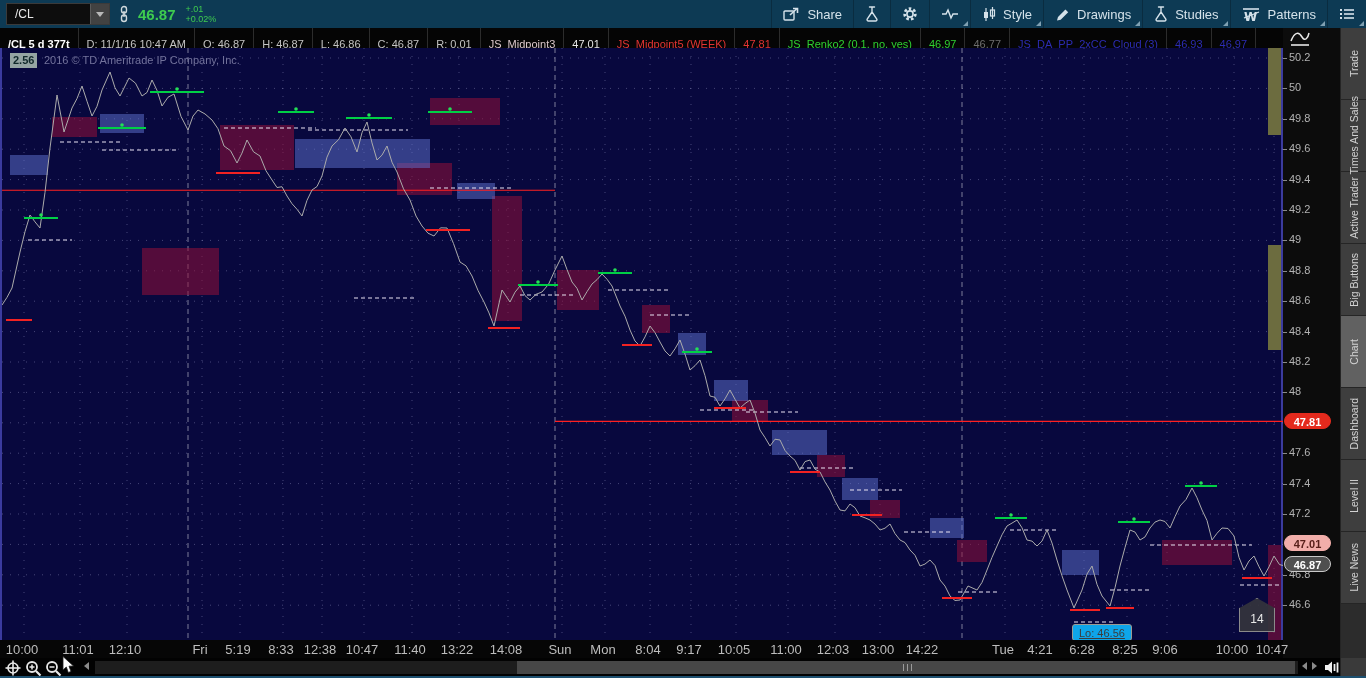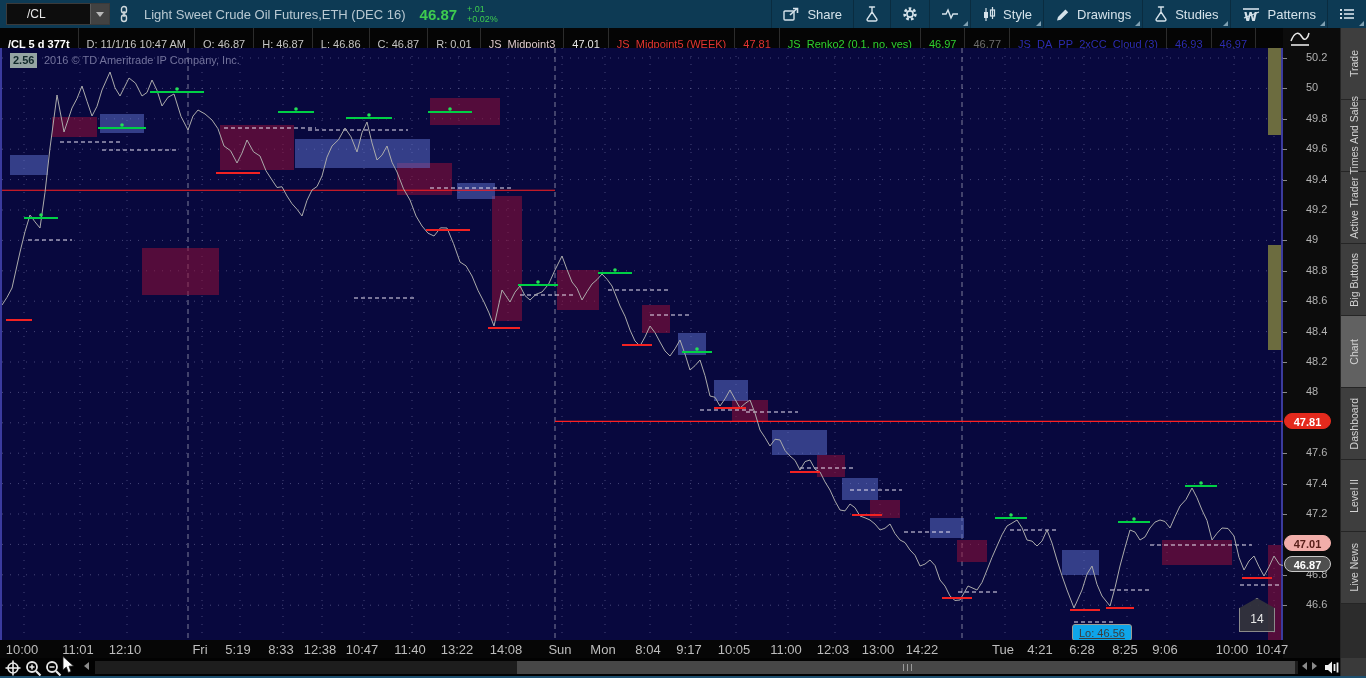--- a/index.html
+++ b/index.html
@@ -5,21 +5,21 @@
   * { margin:0; padding:0; box-sizing:border-box; }
   html,body { background:#000; }
   #app { position:relative; width:1366px; height:678px; overflow:hidden;
          font-family:"Liberation Sans", sans-serif; background:#000; }
 
   
   #toolbar { position:absolute; left:0; top:0; width:1366px; height:28px;
              background:#0d3a54; display:flex; align-items:stretch; color:#cfe0ea; }
   .sym-box { display:flex; align-items:center; background:#0d0d0d; border:1px solid #3a3a3a;
              height:22px; margin:3px 4px 3px 6px; width:104px; position:relative; }
-  .sym-text { padding-left:20px; font-size:12px; color:#e8e8e8; flex:1; }
+  .sym-text { padding-left:8px; font-size:12px; color:#e8e8e8; flex:1; }
   .sym-dd { width:19px; height:20px; background:#424242; border-left:1px solid #5a5a5a;
             display:flex; align-items:center; justify-content:center; }
   .sym-dd .tri { width:0; height:0; border-left:4px solid transparent; border-right:4px solid transparent;
                  border-top:5px solid #b8b8b8; }
   .link-ic { margin:0 8px 0 4px; display:flex; align-items:center; }
   .t-title { font-size:13px; color:#b9c9d2; display:flex; align-items:center; padding:0 14px 0 6px; white-space:nowrap; }
   .t-price { font-size:15px; font-weight:bold; color:#3ecb4f; display:flex; align-items:center; padding-right:10px; }
   .t-chg { display:flex; flex-direction:column; justify-content:center; font-size:9px; color:#3ecb4f; line-height:10px; }
   #toolbar .spacer { flex:1; }
   .tbtn { position:relative; display:flex; align-items:center; gap:7px; padding:0 11px;
@@ -44,21 +44,21 @@
   .c-copy { position:absolute; left:42px; top:6px; color:#73739c; font-size:11px; }
   .lo-tip { position:absolute; left:1070px; top:576px; background:#0ea5e9; border:1px solid #9a9a92;
             border-radius:3px; color:#3c3c3c; font-size:11px; padding:0 6px; height:17px; line-height:16px;text-decoration:underline; }
   .count-badge { position:absolute; left:1237px; top:550px; width:36px; height:34px;
                  background:rgba(52,52,60,.92); border:1px solid #8a8a8a; color:#e8e8e8;
                  font-size:12px; display:flex; align-items:flex-end; justify-content:center; padding-bottom:5px;
                  clip-path:polygon(50% 0, 100% 30%, 100% 100%, 0 100%, 0 30%); }
 
   
   #price-axis { position:absolute; left:1283px; top:48px; width:57px; height:610px; background:#0c0c0c; }
-  .ytick { position:absolute; left:23px; color:#b2b2b2; font-size:11px; }
+  .ytick { position:absolute; left:6px; color:#b2b2b2; font-size:11px; }
   .ymark { position:absolute; left:0; width:4px; height:1px; background:#8a8a8a; }
   .bubble { position:absolute; left:1px; width:47px; height:16px; border-radius:8px;
             font-size:11px; font-weight:bold; text-align:center; line-height:16px; }
 
   
   #time-axis { position:absolute; left:0; top:640px; width:1283px; height:18px; background:#060606; }
   .xtick { position:absolute; top:2px; width:44px; margin-left:-22px; text-align:center;
            color:#bdbdbd; font-size:13px; }
 
   
@@ -93,21 +93,20 @@
           <span class="tri"></span>
         </span>
     </div>
     <span class="link-ic">
       <svg width="12" height="18" viewBox="0 0 12 18">
           <rect x="3.5" y="1.5" width="5" height="6.5" rx="2.5" fill="none" stroke="#cfd8dc" stroke-width="1.4"></rect>
           <rect x="3.5" y="10" width="5" height="6.5" rx="2.5" fill="none" stroke="#cfd8dc" stroke-width="1.4"></rect>
           <line x1="6" y1="6" x2="6" y2="12" stroke="#cfd8dc" stroke-width="1.4"></line>
         </svg>
     </span>
-    <span class="t-title">Light Sweet Crude Oil Futures,ETH (DEC 16)</span>
     <span class="t-price">46.87</span>
     <span class="t-chg">
       <span>+.01</span>
       <span>+0.02%</span>
     </span>
     <span class="spacer"></span>
     <div class="tbtn">
       <svg width="17" height="15" viewBox="0 0 17 15">
           <rect x="1" y="4" width="10" height="9" rx="1" fill="none" stroke="#d5e2ea" stroke-width="1.4"></rect>
           <path d="M7 8 L14 1.5" stroke="#d5e2ea" stroke-width="1.6" fill="none"></path>

